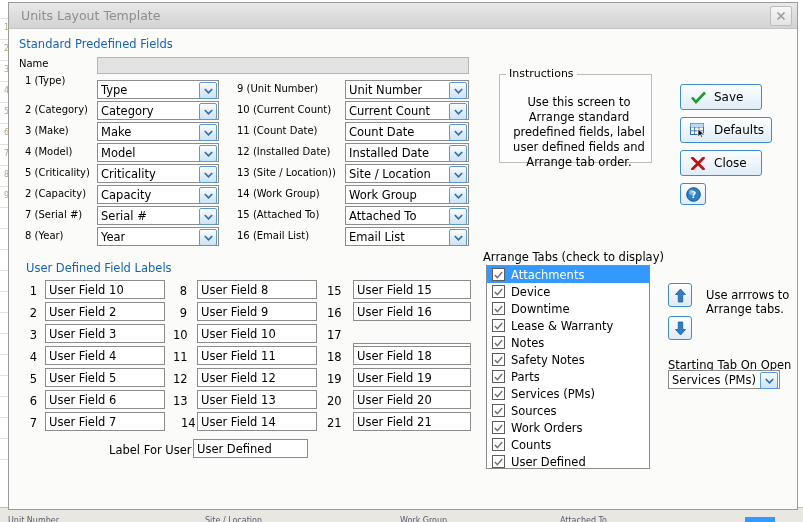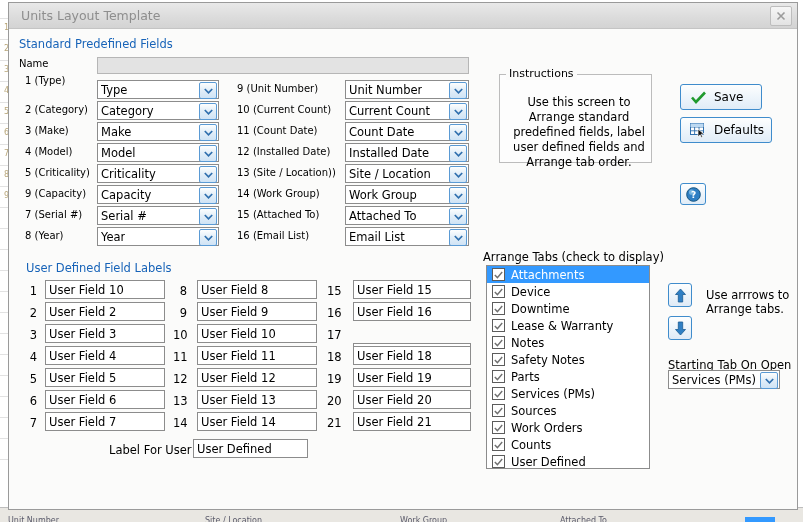--- a/index.html
+++ b/index.html
@@ -189,21 +189,21 @@
       </div>
       <div class="rowlab" style="left: 16px; top: 164px; width: 80px;">5 (Criticality)</div>
       <div class="combo" style="left: 88px; top: 161px; width: 122px;">
         <span class="ctext">Criticality</span>
         <span class="cbtn">
           <svg width="9" height="6" viewBox="0 0 9 6">
             <path d="M0.8 1 L4.5 4.8 L8.2 1" stroke="#2f6fae" stroke-width="1.7" fill="none"></path>
           </svg>
         </span>
       </div>
-      <div class="rowlab" style="left: 16px; top: 185px; width: 80px;">9 (Capacity)</div>
+      <div class="rowlab" style="left: 16px; top: 185px; width: 80px;">2 (Capacity)</div>
       <div class="combo" style="left: 88px; top: 182px; width: 122px;">
         <span class="ctext">Capacity</span>
         <span class="cbtn">
           <svg width="9" height="6" viewBox="0 0 9 6">
             <path d="M0.8 1 L4.5 4.8 L8.2 1" stroke="#2f6fae" stroke-width="1.7" fill="none"></path>
           </svg>
         </span>
       </div>
       <div class="rowlab" style="left: 16px; top: 206px; width: 80px;">7 (Serial #)</div>
       <div class="combo" style="left: 88px; top: 203px; width: 122px;">
@@ -317,20 +317,28 @@
       <svg width="16" height="15" viewBox="0 0 16 15">
         <rect x="0.5" y="0.5" width="13" height="11" fill="#ffffff" stroke="#2f6fae"></rect>
         <path d="M0.5 4 H13.5 M0.5 7.8 H13.5 M4.6 0.5 V11.5 M9 0.5 V11.5" stroke="#2f6fae" stroke-width="0.9"></path>
         <rect x="0.5" y="0.5" width="13" height="3.5" fill="#bcd9f2"></rect>
         <path d="M8 6 L8 14 L10 11.8 L11.4 14.4 L12.6 13.7 L11.2 11.2 L14 11 Z" fill="#111" stroke="#fff" stroke-width="0.7"></path>
       </svg>
     </span>
     <span class="bl">Defaults</span>
   </div>
 
+  <div class="bigbtn" style="left:671px;top:147px;width:82px;">
+    <span class="bi">
+      <svg width="14" height="13" viewBox="0 0 14 13">
+          <path d="M1.5 1 L12.5 12 M12.5 1 L1.5 12" stroke="#c01111" stroke-width="2.8" fill="none" stroke-linecap="round"></path>
+        </svg>
+    </span>
+    <span class="bl">Close</span>
+  </div>
 
   <div id="help-btn">
     <svg width="15" height="15" viewBox="0 0 15 15">
       <circle cx="7.5" cy="7.5" r="6.8" fill="#2f7fc4" stroke="#14537f"></circle>
       <circle cx="5.6" cy="5.2" r="2.6" fill="#8fc6ea" opacity="0.75"></circle>
       <text x="7.5" y="11" font-size="9" font-family="DejaVu Sans, sans-serif" font-weight="bold" fill="#ffffff" text-anchor="middle">?</text>
     </svg>
   </div>
 
   <div class="sectlabel" style="left:17px;top:258px;">User Defined Field Labels</div>
@@ -382,21 +390,21 @@
         <span>User Field 11</span>
       </div>
       <div class="numlab" style="left: 164px; top: 369px; width: 14px;">12</div>
       <div class="txtbox" style="left: 188px; top: 365px; width: 120px;">
         <span>User Field 12</span>
       </div>
       <div class="numlab" style="left: 164px; top: 391px; width: 14px;">13</div>
       <div class="txtbox" style="left: 188px; top: 387px; width: 120px;">
         <span>User Field 13</span>
       </div>
-      <div class="numlab" style="left: 164px; top: 413px; width: 14px;">14</div>
+      <div class="numlab" style="left: 172px; top: 413px; width: 14px;">14</div>
       <div class="txtbox" style="left: 188px; top: 409px; width: 120px;">
         <span>User Field 14</span>
       </div>
     </div>
   <div id="ud-col3">
       <div class="numlab" style="left: 318px; top: 281px; width: 14px;">15</div>
       <div class="txtbox" style="left: 344px; top: 277px; width: 118px;">
         <span>User Field 15</span>
       </div>
       <div class="numlab" style="left: 318px; top: 303px; width: 14px;">16</div>

